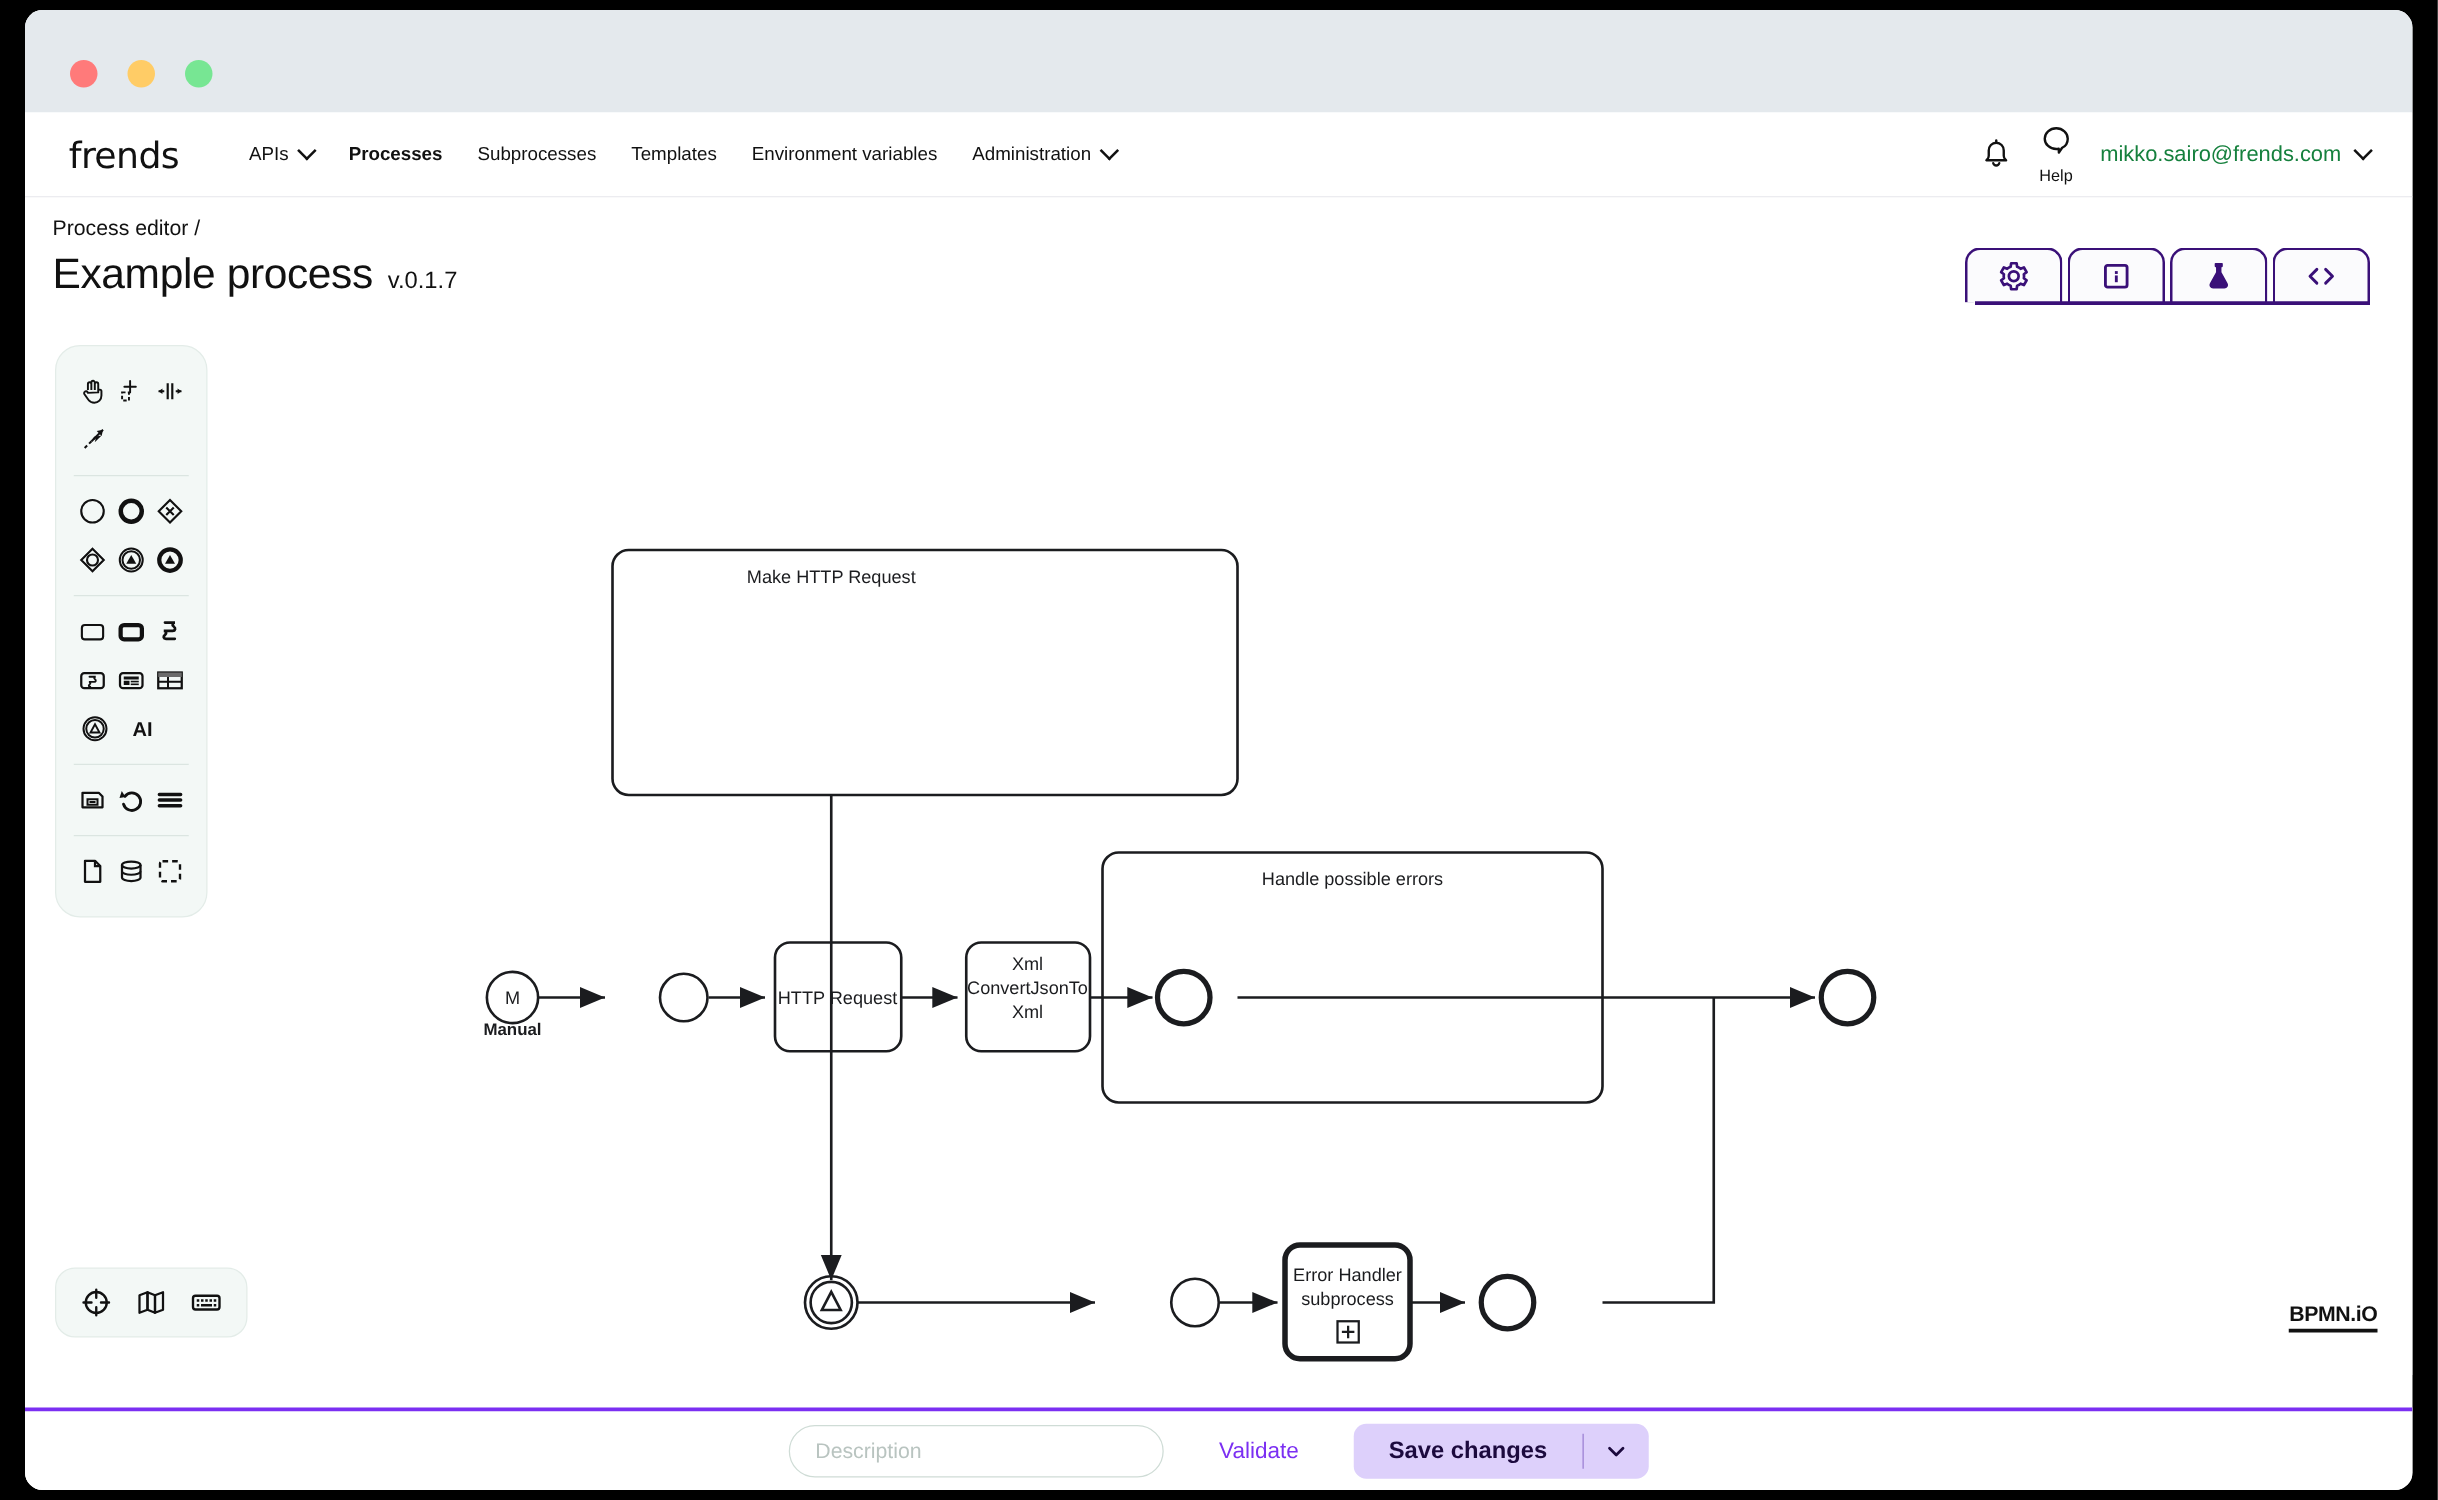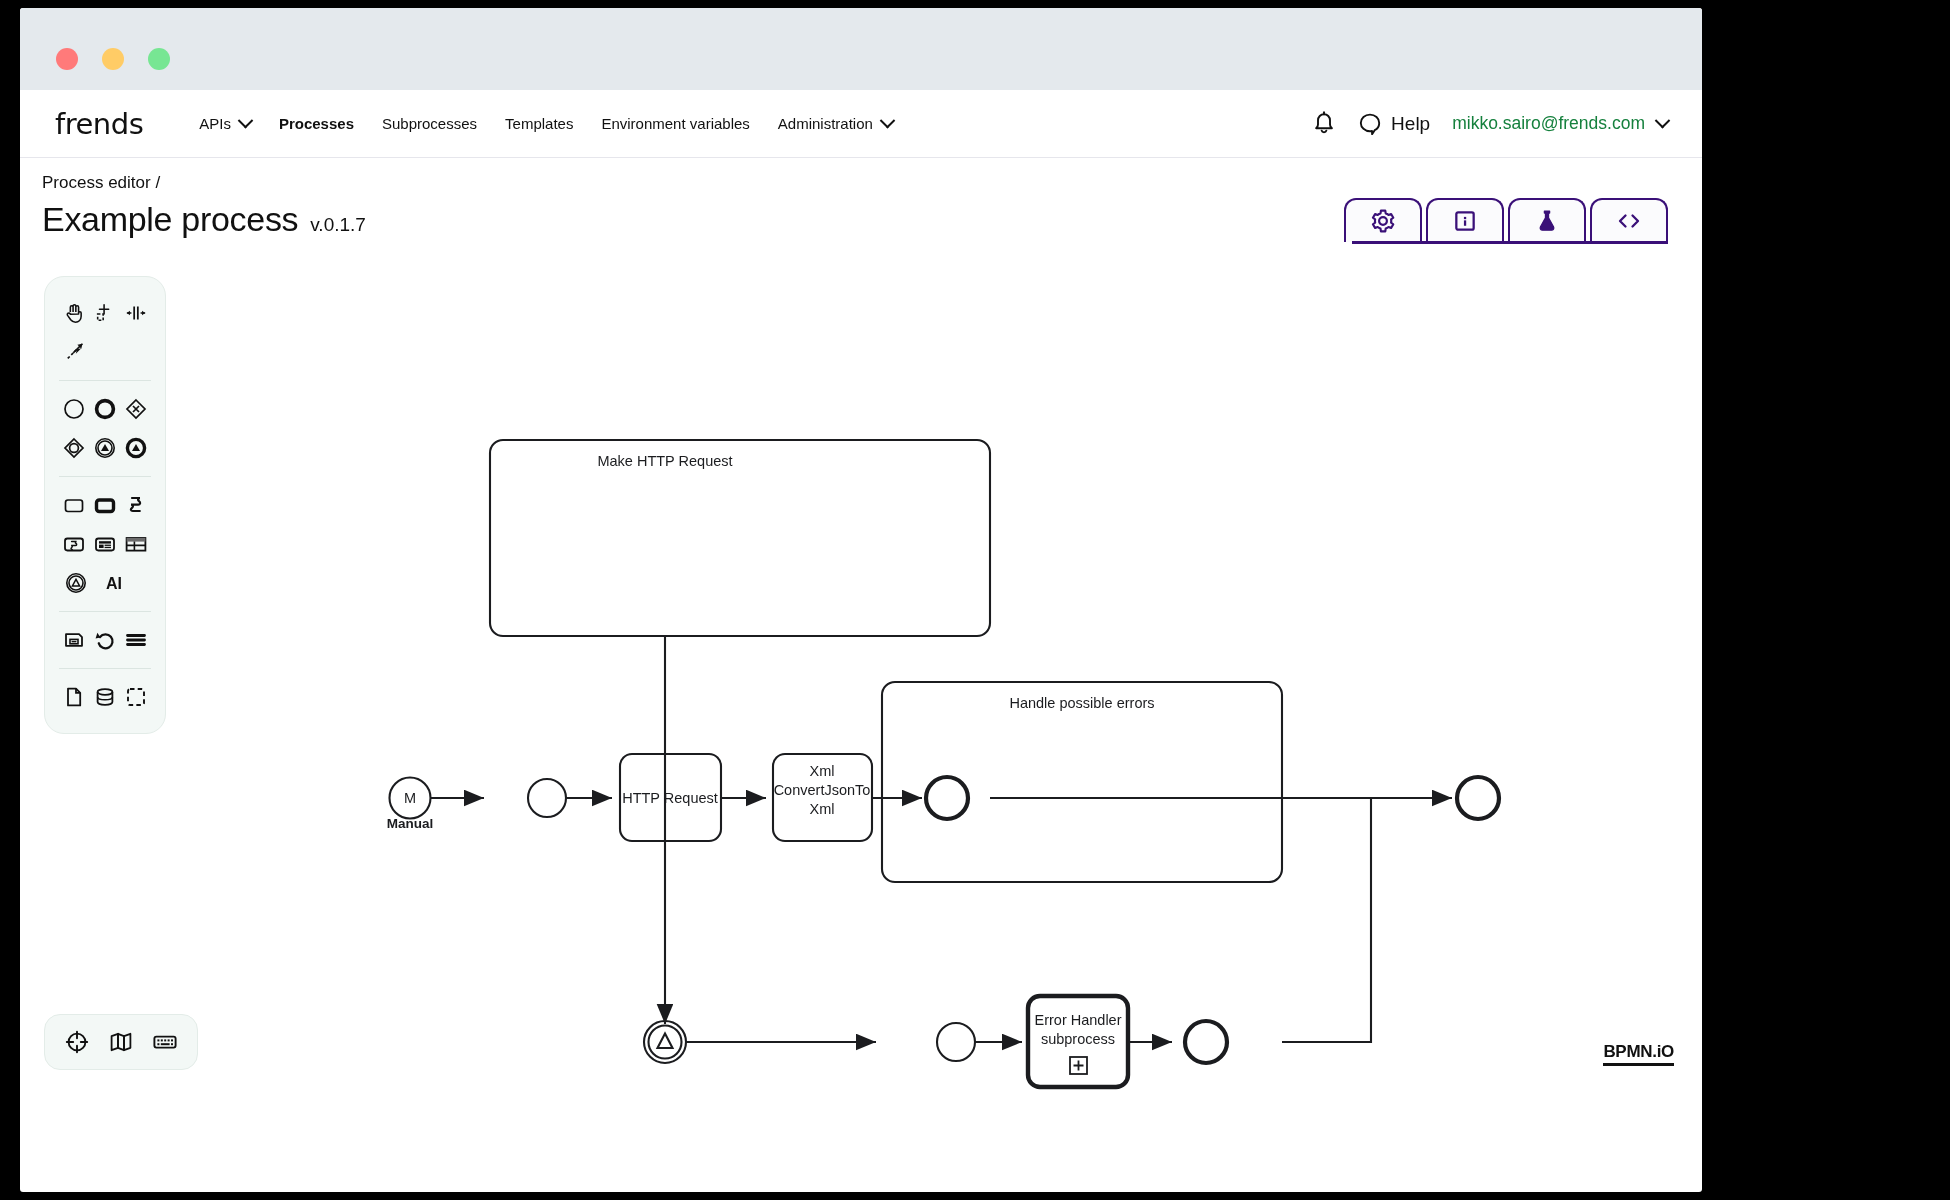--- a/index.html
+++ b/index.html
@@ -7,23 +7,23 @@
   html, body {
     margin: 0; padding: 0;
     background: #000;
     width: 1950px; height: 1200px;
     overflow: hidden;
     font-family: "Liberation Sans", sans-serif;
   }
   #app {
     position: absolute;
     left: 20px; top: 8px;
-    width: 1682px; height: 1184px;
+    width: 1910px; height: 1184px;
     background: #ffffff;
-    border-radius: 3px;
+    border-radius: 14px;
     overflow: hidden;
     box-shadow: 0 0 0 1px rgba(0,0,0,.04);
   }
 
   
   .titlebar {
     position: absolute; left:0; top:0; width:100%; height:82px;
     background:#e4e9ed;
   }
   .lights { position:absolute; left:36px; top:40px; display:flex; gap:24px; }
@@ -48,21 +48,21 @@
     display:flex; align-items:center; gap:9px;
     font-size:15px; color:#111; padding:8px 14px; cursor:pointer;
     white-space:nowrap;
   }
   .navlink.active { font-weight:700; }
   .chev { display:inline-block; width:11px; height:11px;
           border-right:2.4px solid #111; border-bottom:2.4px solid #111;
           transform:rotate(45deg) translate(-2px,-2px); }
   .navright { margin-left:auto; display:flex; align-items:center; gap:22px; margin-right:34px; }
   .navright .icon-btn { cursor:pointer; display:flex; align-items:center; }
-  .helpwrap { display:flex; align-items:center; gap:9px; cursor:pointer; font-size:19px; color:#111; }
+  .helpwrap { display:flex; align-items:center; gap:9px; cursor:pointer; font-size:13px; color:#111;flex-direction:column; }
   .userwrap { display:flex; align-items:center; gap:12px; cursor:pointer; font-size:17.5px; color:#15803d; }
 
   
   .pagehead { position:absolute; left:0; top:150px; width:100%; height:110px; background:#fff; }
   .crumb { position:absolute; left:22px; top:15px; font-size:17px; color:#111; }
   .titlerow { position:absolute; left:22px; top:42px; display:flex; align-items:baseline; gap:12px; }
   .ptitle { font-size:34px; color:#111; font-weight:400; letter-spacing:-.3px; }
   .pver { font-size:19px; color:#111; }
 
   
@@ -492,14 +492,27 @@
               <rect x="8.8" y="13.2" width="8.8" height="2"></rect>
             <rect x="19" y="13.2" width="2" height="2"></rect>
           </g>
         </svg>
       </div>
     </div>
 
     <div class="bpmnio">BPMN.iO</div>
   </div>
 
+  <div class="bottombar">
+    <input class="descfield" type="text" placeholder="Description" style="">
+    <button class="validate-btn">Validate</button>
+    <div class="savegroup">
+      <button class="save-btn">Save changes</button>
+      <div class="save-split"></div>
+      <div class="save-caret">
+        <svg width="20" height="20" viewBox="0 0 20 20">
+          <path d="M4.6 7.6 10 13 15.4 7.6" fill="none" stroke="#1c0a3e" stroke-width="2.2" stroke-linecap="round" stroke-linejoin="round"></path>
+        </svg>
+      </div>
+    </div>
+  </div>
 
 </div>
 
 </body></html>

